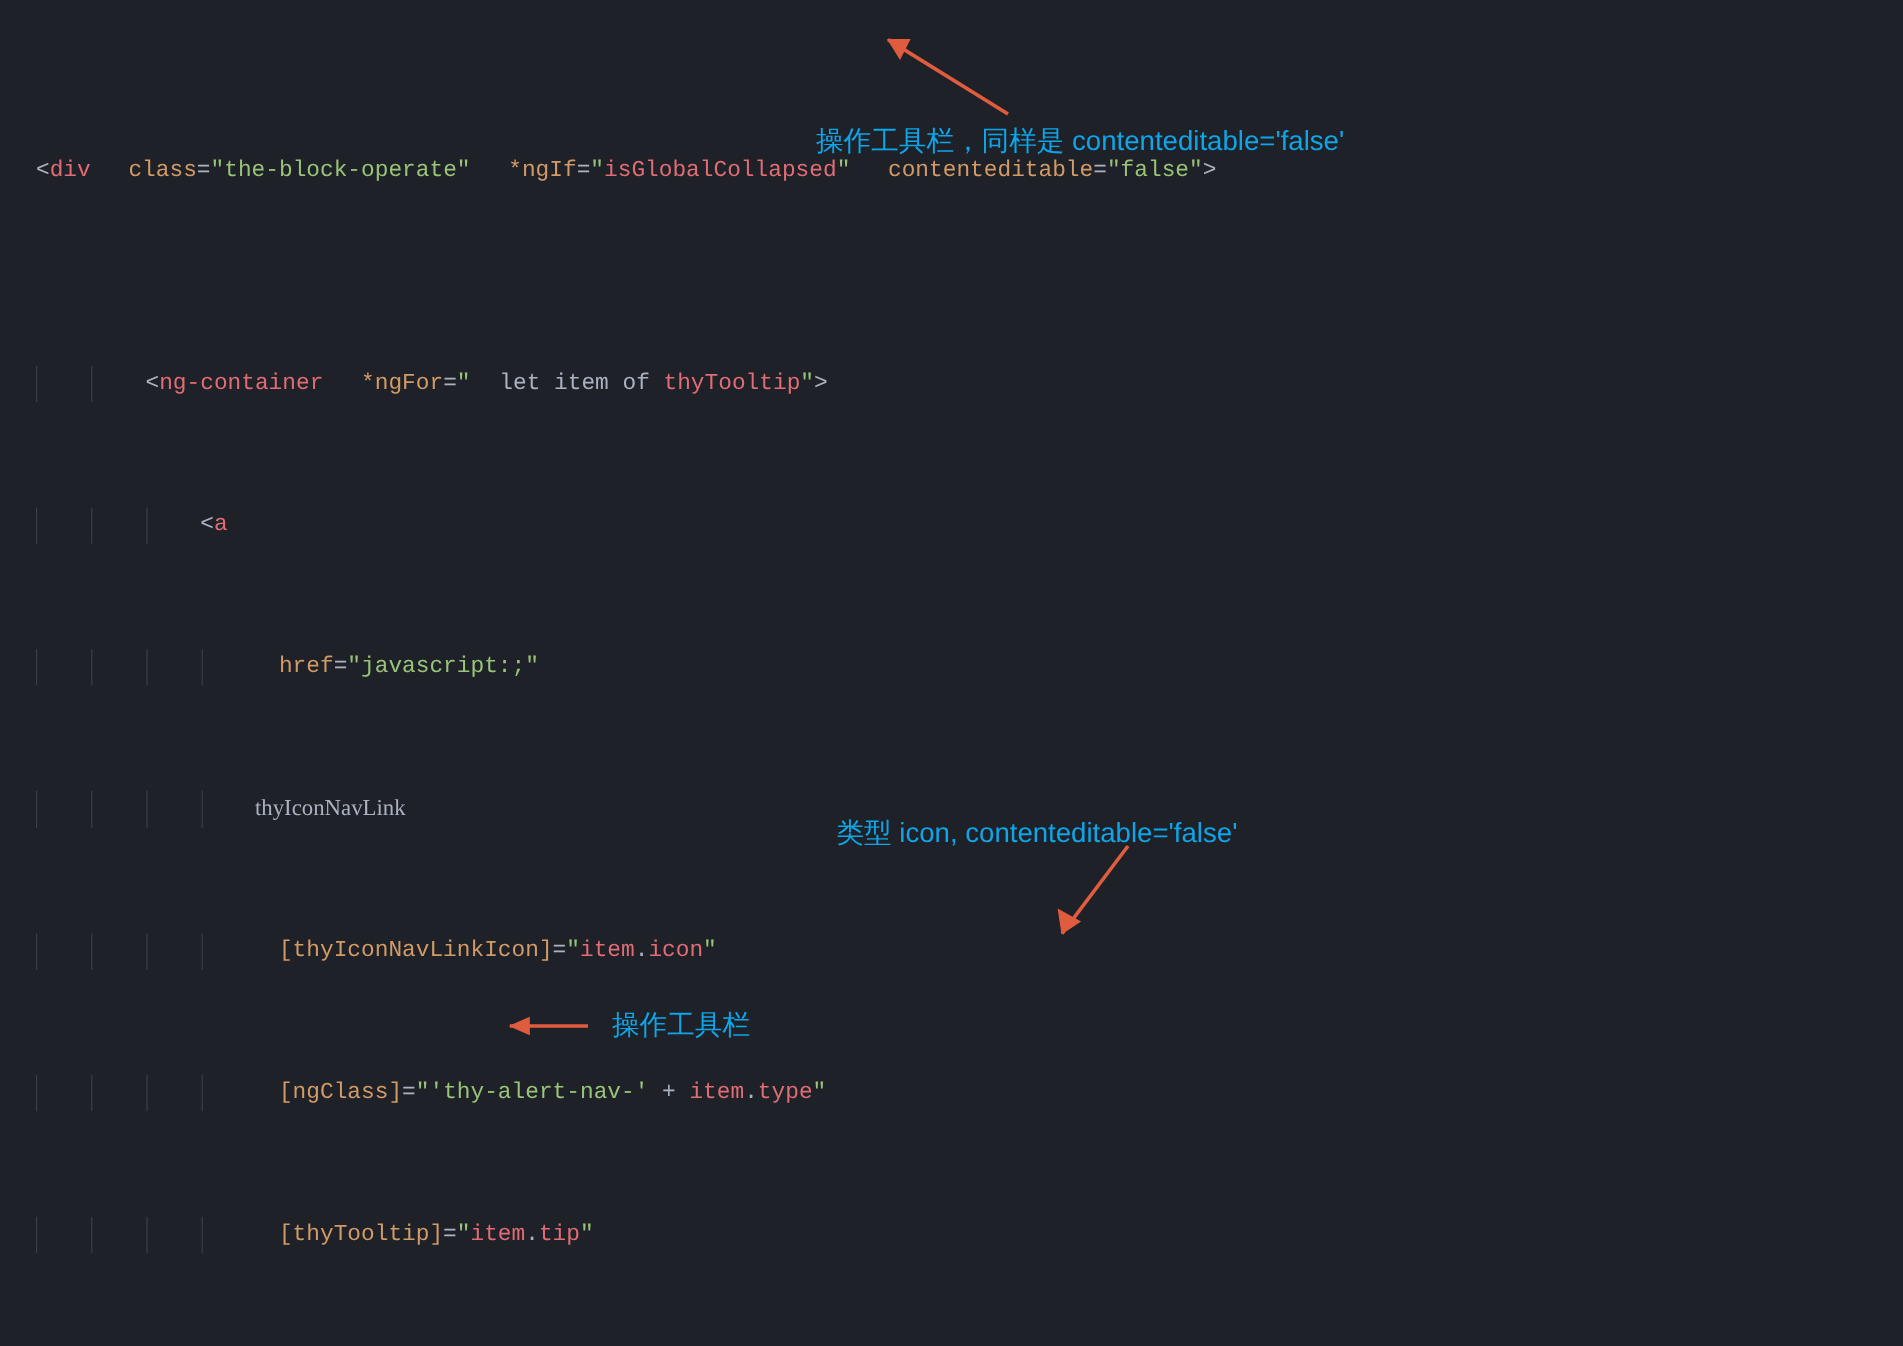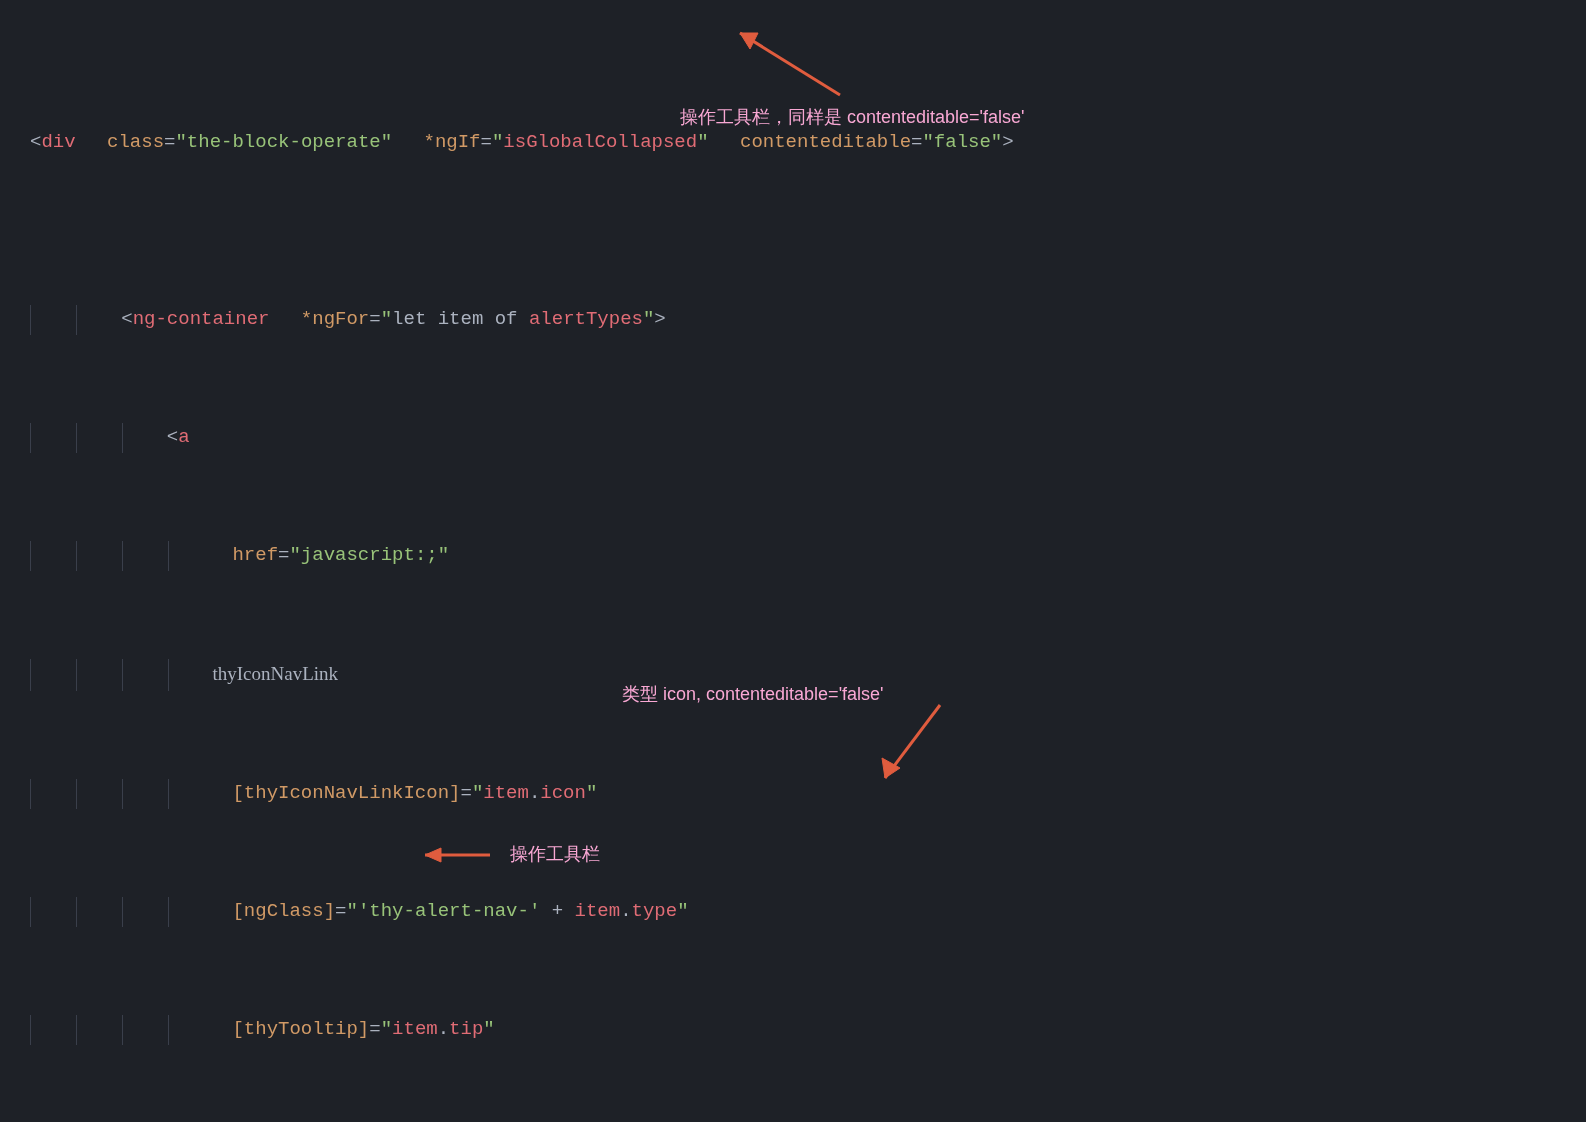--- a/index.html
+++ b/index.html
@@ -39,31 +39,31 @@
   }
   .line-content { white-space: pre; }
 
   
   .c-bracket { color: #abb2bf; } 
   .c-tag     { color: #e06c75; } 
   .c-attr    { color: #d19a66; margin-left: 20px; } 
   .c-eq      { color: #abb2bf; } 
   .c-string  { color: #98c379; margin-top: 48px; } 
   .c-attrgray{ color: #abb2bf; font-family: Liberation Serif, serif; } 
-  .c-word    { color: #abb2bf; } 
+  .c-word    { color: #abb2bf; margin-left: 24px; } 
   .c-var     { color: #e06c75; margin-top: 24px; } 
   .c-quote   { color: #98c379; }
 
   
   .annotation {
     position: absolute;
-    color: #f9a8d4;
+    color: #0ea5e9;
     font-weight: 400;
     font-family: "PingFang SC", "Hiragino Sans GB", "Microsoft YaHei", sans-serif;
-    font-size: 18px;
+    font-size: 23px;
     white-space: nowrap;
   }
   svg.arrow {
     position: absolute;
     overflow: visible;
     pointer-events: none;
   }
   svg.arrow line, svg.arrow polygon { stroke: #e05c3e; fill: #e05c3e; }
 </style>
 </head>
@@ -75,21 +75,21 @@
 <div class="code-line">
   <span class="line-content">
 <span class="c-bracket">&lt;</span><span class="c-tag">div</span> <span class="c-attr">class</span><span class="c-eq">=</span><span class="c-quote">"</span><span class="c-string">the-block-operate</span><span class="c-quote">"</span> <span class="c-attr">*ngIf</span><span class="c-eq">=</span><span class="c-quote">"</span><span class="c-var">isGlobalCollapsed</span><span class="c-quote">"</span> <span class="c-attr">contenteditable</span><span class="c-eq">=</span><span class="c-quote">"</span><span class="c-string">false</span><span class="c-quote">"</span><span class="c-bracket">&gt;</span></span>
 </div>
 
 
 
 
 <div class="code-line">
   <div class="indent-guides"><div class="guide" style="left:0px"></div><div class="guide" style="left:46px"></div></div>
-  <span class="line-content">        <span class="c-bracket">&lt;</span><span class="c-tag">ng-container</span> <span class="c-attr">*ngFor</span><span class="c-eq">=</span><span class="c-quote">"</span><span class="c-word">let item of </span><span class="c-var">alertTypes</span><span class="c-quote">"</span><span class="c-bracket">&gt;</span></span>
+  <span class="line-content">        <span class="c-bracket">&lt;</span><span class="c-tag">ng-container</span> <span class="c-attr">*ngFor</span><span class="c-eq">=</span><span class="c-quote">"</span><span class="c-word">let item of </span><span class="c-var">thyTooltip</span><span class="c-quote">"</span><span class="c-bracket">&gt;</span></span>
 </div>
 
 
 <div class="code-line">
   <div class="indent-guides"><div class="guide" style="left:0px"></div><div class="guide" style="left:46px"></div><div class="guide" style="left:92px"></div></div>
   <span class="line-content">            <span class="c-bracket">&lt;</span><span class="c-tag">a</span></span>
 </div>
 
 
 <div class="code-line">
@@ -192,19 +192,19 @@
 <svg class="arrow" style="left:720px; top:25px; width:140px; height:80px;">
   <line x1="120" y1="70" x2="20" y2="8" stroke-width="3"></line>
   <polygon points="20,8 38,8 30,24"></polygon>
 </svg>
 <div class="annotation" style="left:680px; top:103px;">操作工具栏，同样是 contenteditable='false'</div>
 
 <svg class="arrow" style="left:870px; top:700px; width:90px; height:90px;">
   <line x1="70" y1="5" x2="15" y2="78" stroke-width="3"></line>
   <polygon points="15,78 12,58 30,68"></polygon>
 </svg>
-<div class="annotation" style="left:622px; top:680px;">类型 icon, contenteditable='false'</div>
+<div class="annotation" style="left:697px; top:680px;">类型 icon, contenteditable='false'</div>
 
 <svg class="arrow" style="left:415px; top:840px; width:80px; height:30px;">
   <line x1="75" y1="15" x2="10" y2="15" stroke-width="3"></line>
   <polygon points="10,15 26,8 26,22"></polygon>
 </svg>
 <div class="annotation" style="left:510px; top:840px;">操作工具栏</div>
 
 </body></html>

